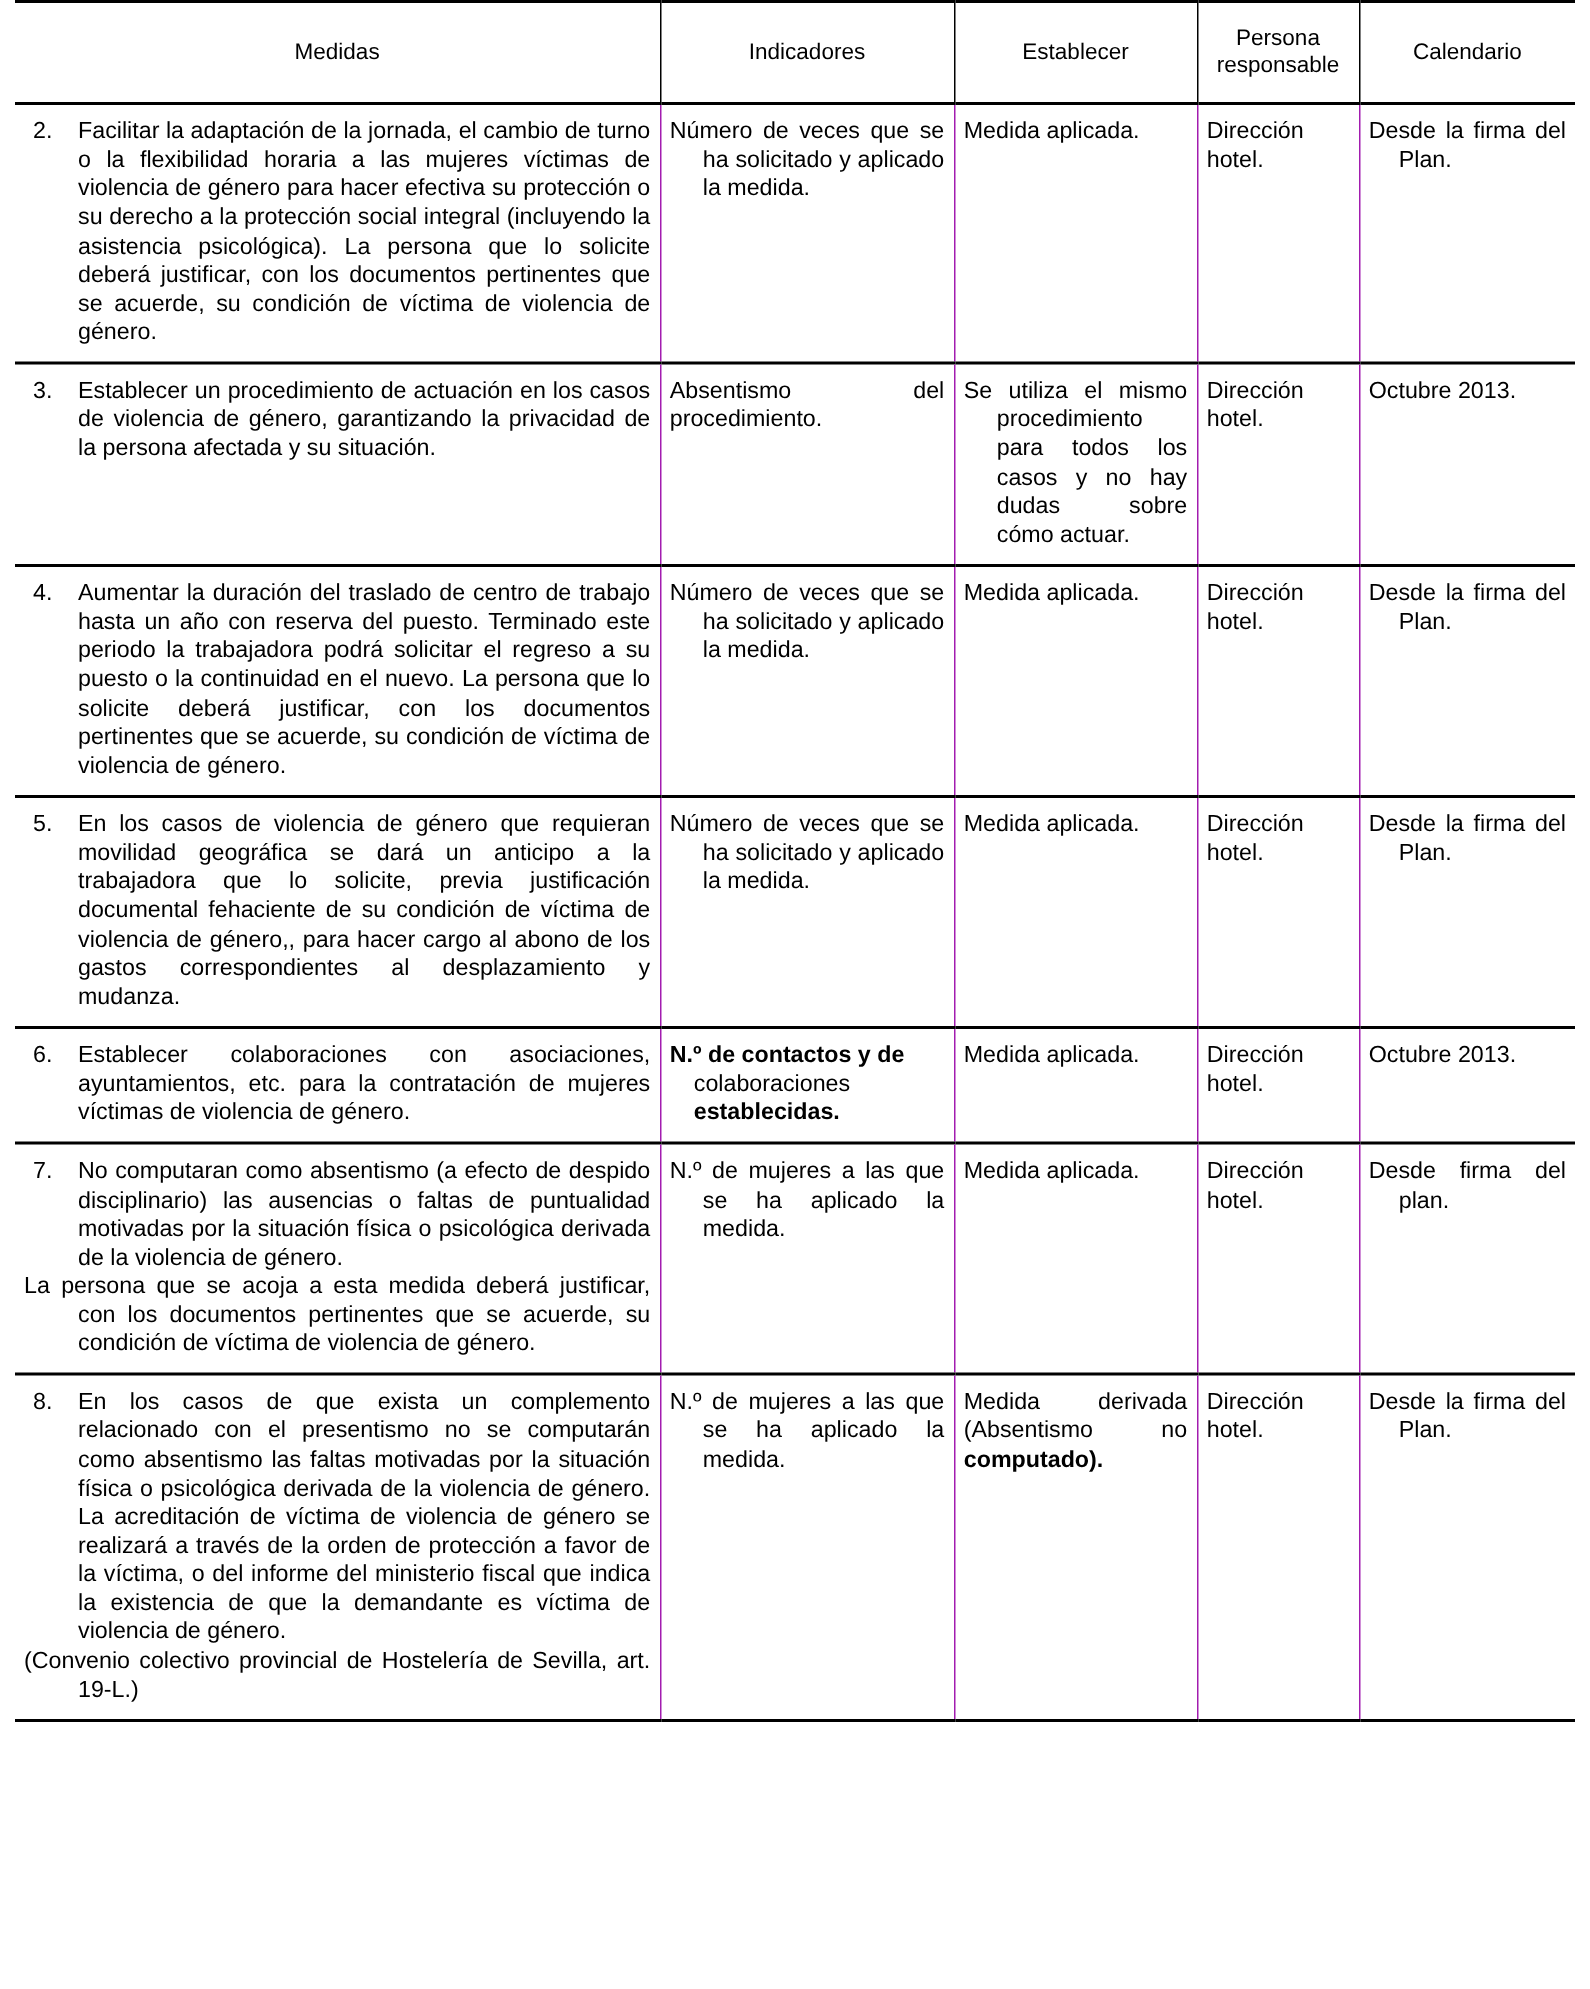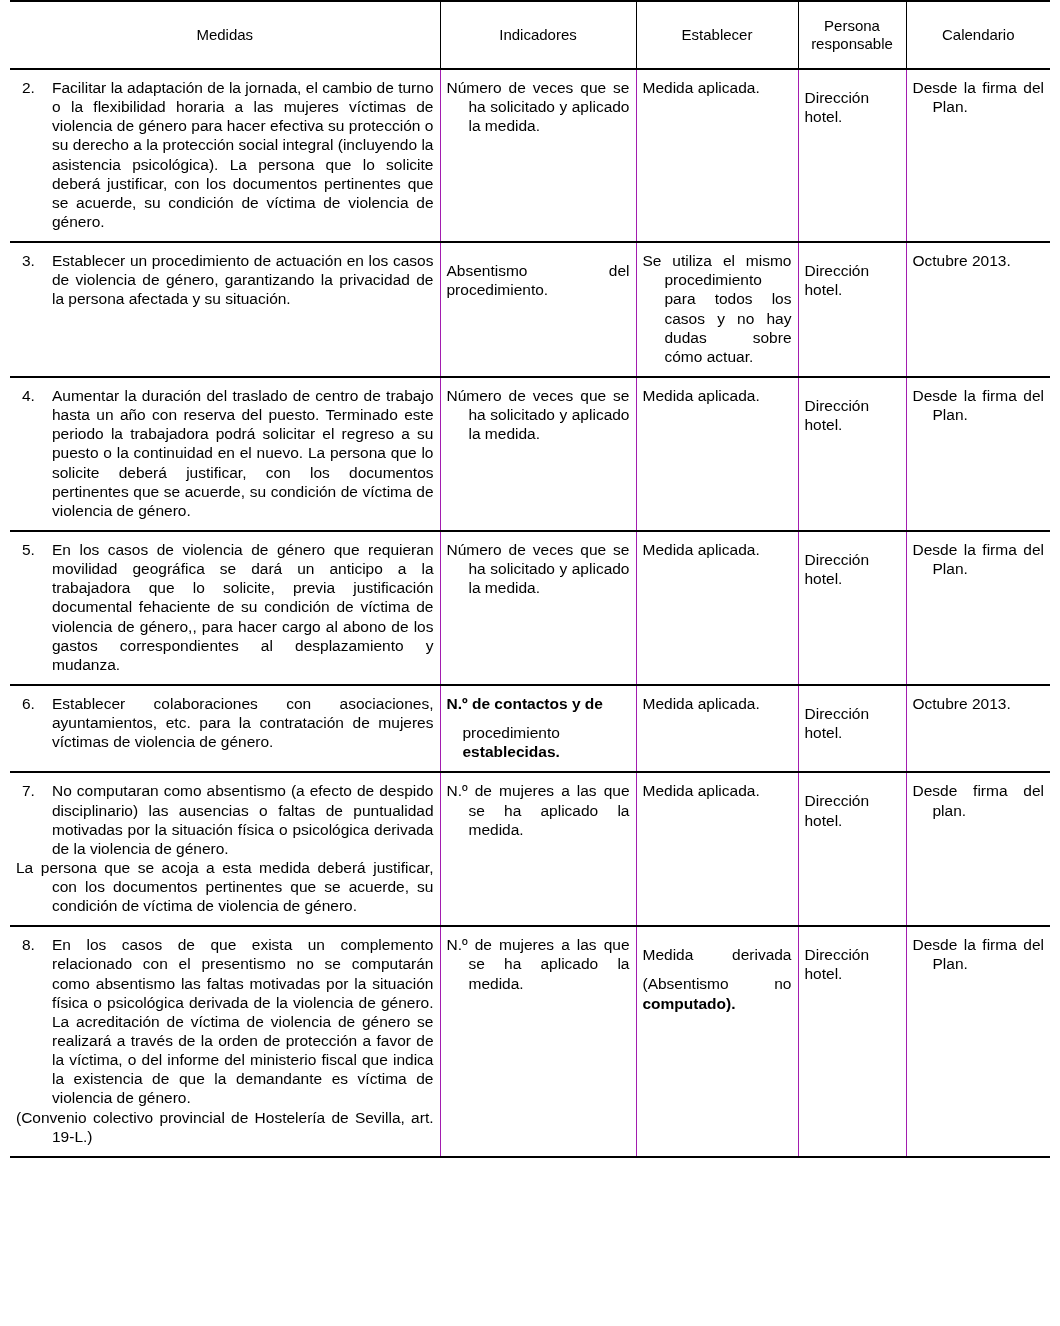--- a/index.html
+++ b/index.html
@@ -99,21 +99,20 @@
   .cellpara.centeredish {
     text-align: justify;
     padding-left: 20px;
     text-indent: -20px;
   }
   
   .stretch {
     text-align: justify;
     text-align-last: justify;
     display: block;
-    margin-top: 10px;
   }
   .last-line { display: block; }
   .nostretch { display: block; text-align: left; font-weight: bold; }
 </style>
 </head>
 <body>
 
 <div class="page">
   <table class="measures-table">
     <colgroup>
@@ -239,21 +238,21 @@
       <tr>
         <td class="first-col">
           <p class="measure">
             <span class="num">6.</span>
             <span>Establecer colaboraciones con asociaciones, ayuntamientos, etc. para la contratación de mujeres víctimas de violencia de género.</span>
           </p>
         </td>
         <td>
           <p class="cellpara plain">
             <span class="nostretch">N.º de contactos y de</span>
-            <span class="stretch" style="padding-left:16px;">procedimiento</span>
+            <span class="stretch" style="padding-left:16px;">colaboraciones</span>
             <span class="nostretch" style="padding-left:16px;">establecidas.</span>
           </p>
         </td>
         <td>
           <p class="cellpara plain">Medida aplicada.</p>
         </td>
         <td>
           <p class="cellpara plain">
             <span class="stretch">Dirección</span>
             <span class="last-line">hotel.</span>

